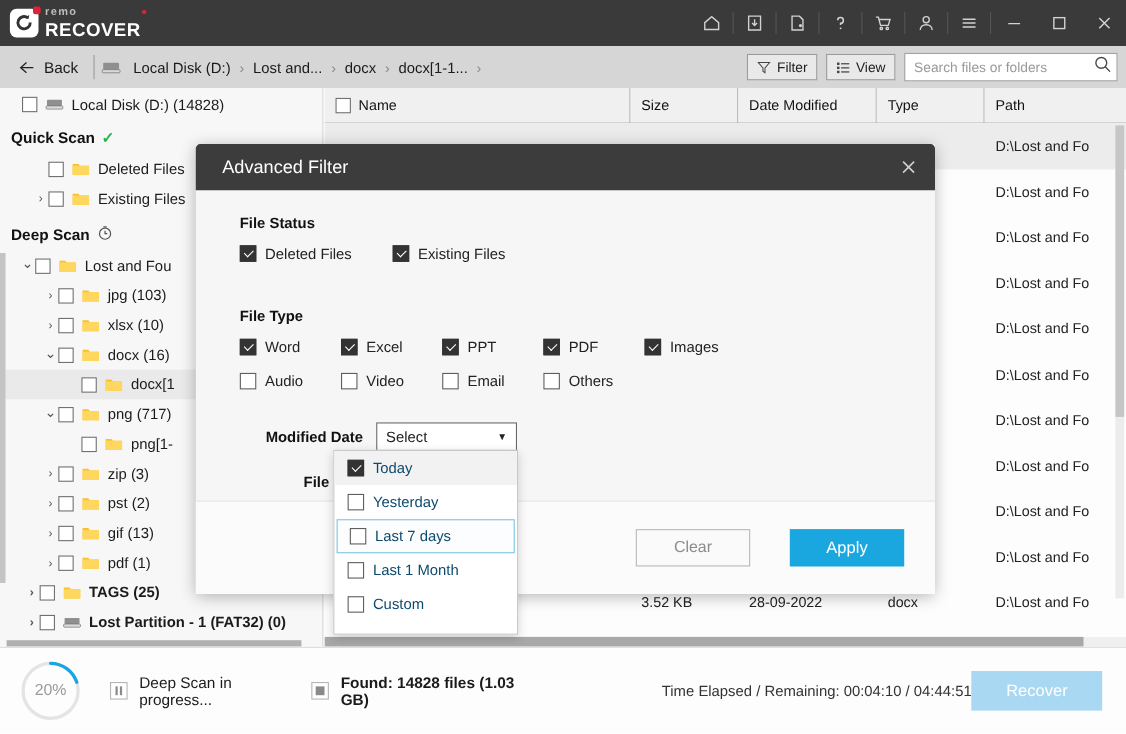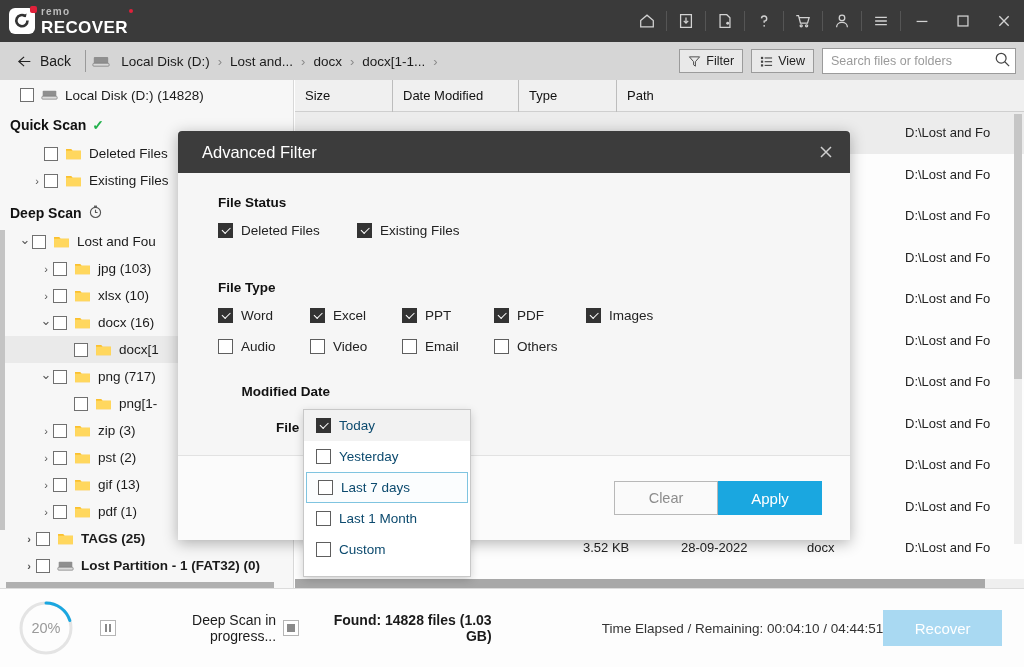--- a/index.html
+++ b/index.html
@@ -182,21 +182,21 @@
   }
   .selbox {
     width:128px; height:26px; background:#fff; border:1px solid #6a6a6a;
     display:flex; align-items:center; padding:0 8px; font-size:13.5px; color:#222;
     cursor:pointer;
   }
   .selbox .arrow { margin-left:auto; font-size:9px; color:#222; }
   .dlg-foot {
     position:absolute; left:0; bottom:0; width:672px; height:85px;
     background:#fbfbfb; border-top:1px solid #e2e2e2;
-    display:flex; align-items:center; justify-content:flex-end; padding-right:28px; gap:0;
+    display:flex; align-items:center; justify-content:flex-end; padding-right:28px; gap:36px;
   }
   .btn-clear {
     width:104px; height:34px; background:#fafafa; border:1px solid #b8b8b8;
     color:#8c8c8c; font-size:14.5px; display:flex; align-items:center;
     justify-content:center; cursor:pointer;
     font-family:"Liberation Sans", sans-serif;
   }
   .btn-apply {
     width:104px; height:34px; background:#1aa7e0; border:none; color:#fff;
     font-size:15px; display:flex; align-items:center; justify-content:center;
@@ -212,21 +212,21 @@
   .dd-item {
     height:31px; display:flex; align-items:center; padding-left:11px;
     font-size:13.5px; color:#0c4a6e; cursor:pointer; border:1px solid transparent;
   }
   .dd-item.first { background:#f2f2f2; }
   .dd-item.hover { border:1px solid #7fc4e0; background:#fbfdfe; margin:0 2px; }
 
   
   .status {
     position:absolute; left:0; top:588px; width:1024px; height:79px;
-    background:#fdfdfd; border-top:1px solid #dcdcdc; display:flex; align-items:center;text-align:right;
+    background:#fdfdfd; border-top:1px solid #dcdcdc; display:flex; align-items:center;
   }
   .ring {
     margin-left:18px; width:56px; height:56px; position:relative; flex:none;
   }
   .ring svg { position:absolute; left:0; top:0; }
   .ring .pct {
     position:absolute; inset:0; display:flex; align-items:center; justify-content:center;
     font-size:14.5px; color:#9a9a9a;
   }
   .st-lines { margin-left:26px; display:flex; gap:7px; }
@@ -588,20 +588,24 @@
           </span>
           <span>Lost Partition - 1 (FAT32) (0)</span>
         </div>
       </div>
 
     <div class="sb-scroll-h"></div>
   </div>
 
   <div class="filelist">
     <div class="fl-head">
+      <div class="cell c-name">
+        <span class="cbx"></span>
+        <span>Name</span>
+      </div>
       <div class="cell c-size">Size</div>
       <div class="cell c-date">Date Modified</div>
       <div class="cell c-type">Type</div>
       <div class="cell c-path">Path</div>
     </div>
     <div class="fl-rows" id="fl-rows">
         <div class="fl-row sel">
           <div class="cell c-name"></div>
           <div class="cell c-size"></div>
           <div class="cell c-date"></div>
@@ -745,20 +749,24 @@
             <span>Email</span>
           </div>
           <div class="cbitem" style="width: 92px;">
             <span class="cb"></span>
             <span>Others</span>
           </div>
         </div>
 
       <div class="fld-row" style="margin-top:30px;">
         <span class="fld-lbl">Modified Date</span>
+        <div class="selbox">
+          <span>Select</span>
+          <span class="arrow">▼</span>
+        </div>
       </div>
 
       <div class="fld-row" style="margin-top:21px;">
         <span class="fld-lbl">File Size</span>
       </div>
     </div>
 
     <div class="dlg-foot">
       <div class="btn-clear">Clear</div>
       <div class="btn-apply">Apply</div>

